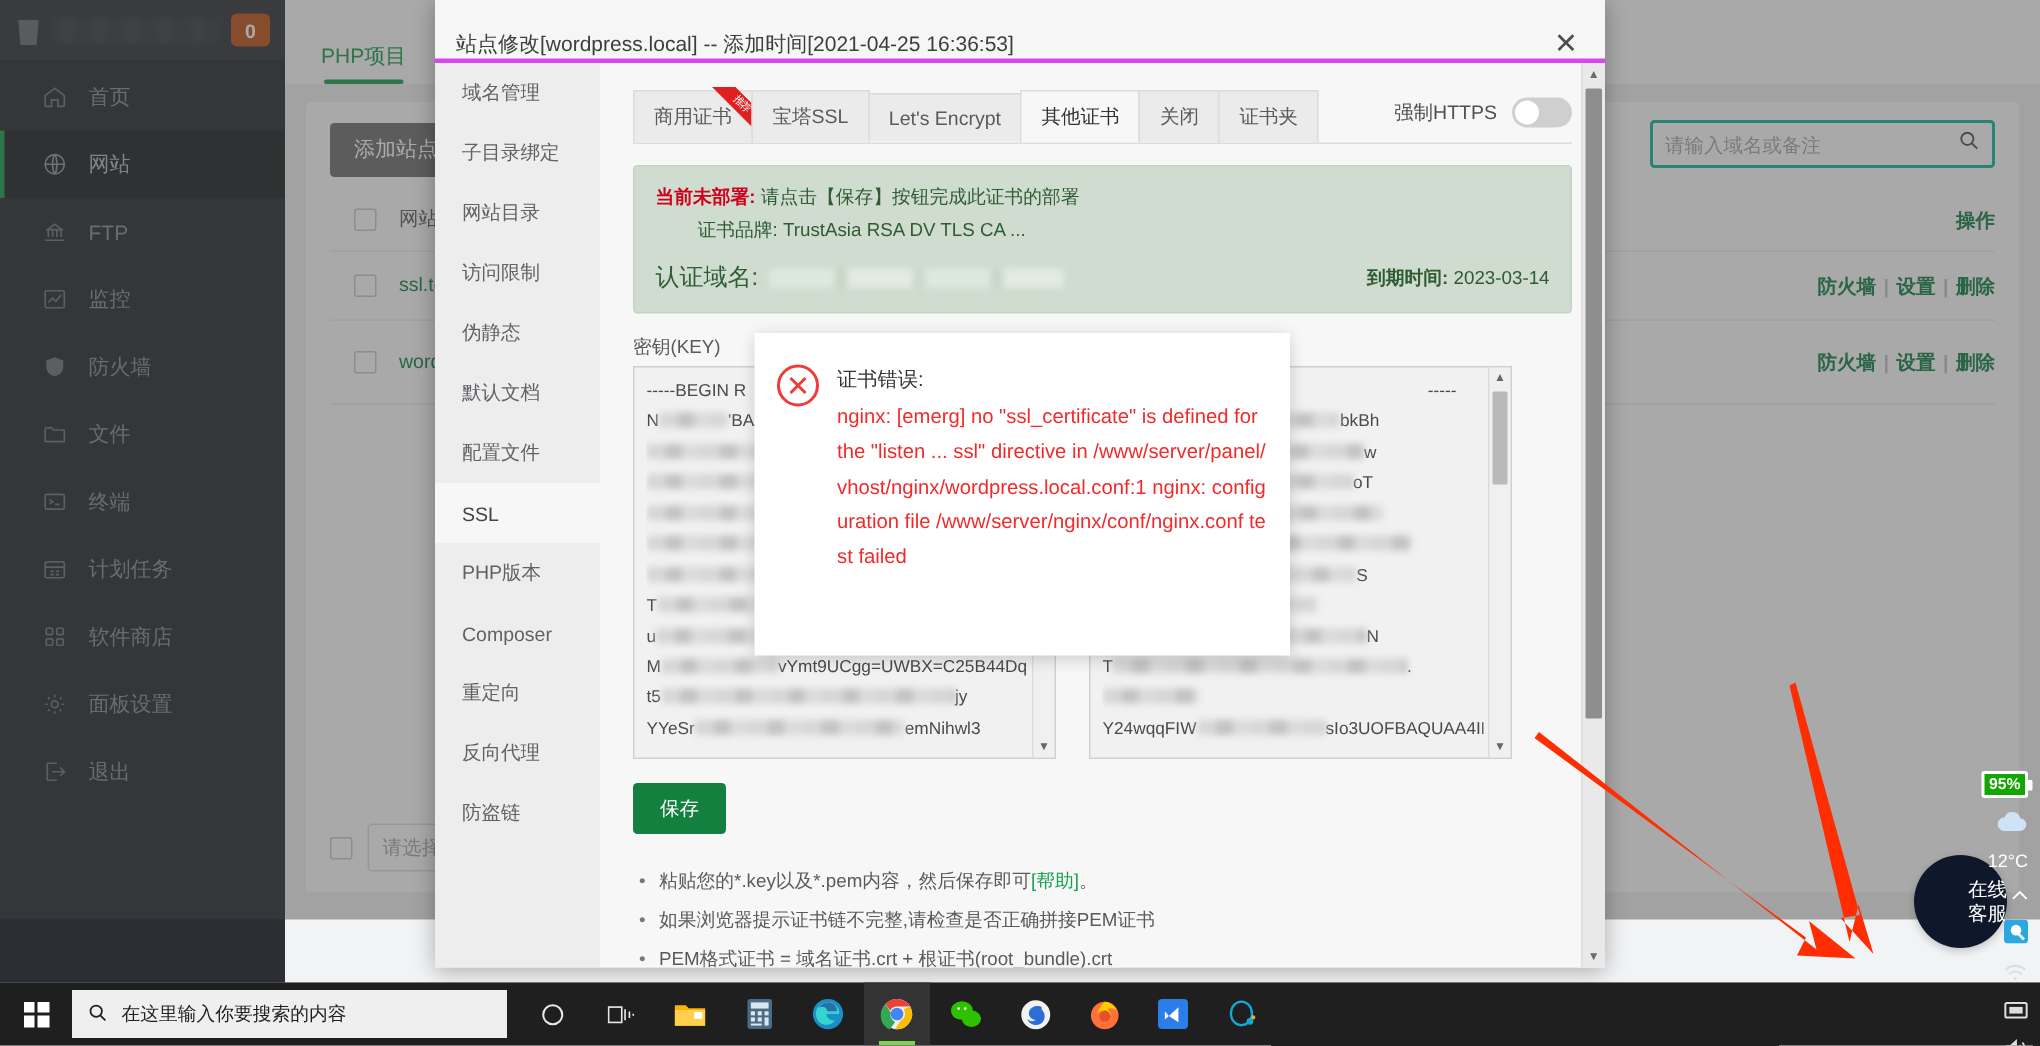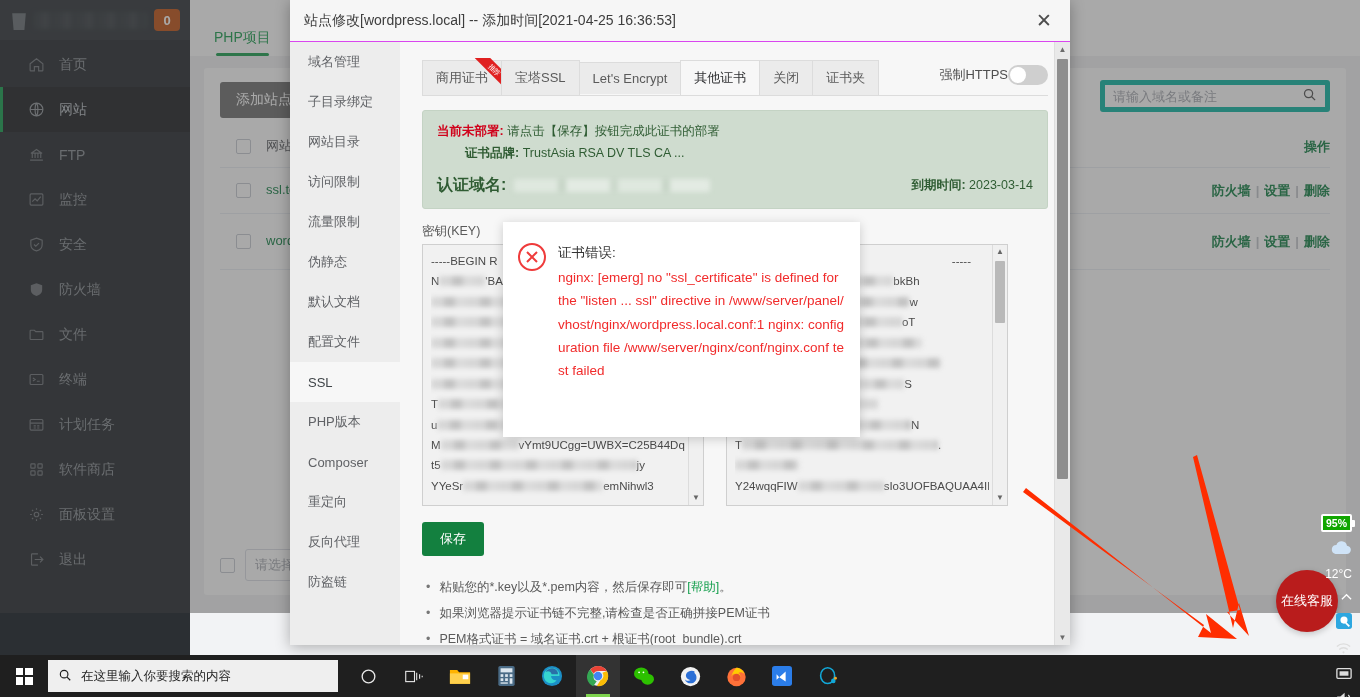--- a/index.html
+++ b/index.html
@@ -70,21 +70,21 @@
   .bt-green-btn {
     background: #737373; color: #fff; font-size: 14px; border-radius: 3px;
     padding: 9px 16px; border: none;
   }
   .bt-ghost-btn {
     border: 1px solid #dcdfe6; background: #fff; border-radius: 3px;
     padding: 9px 16px; font-size: 14px; color: #606266; min-width: 74px;
   }
   .bt-search {
     position: absolute; right: 16px; top: 12px; width: 230px; height: 32px;
-    border: 5px solid #14b8a6; border-radius: 3px; display: flex; align-items: center;
+    border: 2px solid #14b8a6; border-radius: 3px; display: flex; align-items: center;
     padding: 0 8px; background: #fff;
   }
   .bt-search input {
     border: none; outline: none; flex: 1; font-size: 13px; color: #606266;
     font-family: "Liberation Sans", sans-serif; background: transparent;
   }
   .bt-search input::placeholder { color: #a8abb2; }
 
   .bt-table { position: absolute; left: 16px; right: 16px; top: 58px; }
   .bt-tr { display: flex; align-items: center; border-bottom: 1px solid #ebeef5; font-size: 13px; }
@@ -117,22 +117,22 @@
   
   .dim { position: absolute; inset: 0 0 42px 0; background: rgba(64,64,64,.45); }
 
   
   .modal {
     position: absolute; left: 290px; top: 0; width: 780px; height: 645px;
     background: #f2f2f2; box-shadow: 0 2px 14px rgba(0,0,0,.3);
     display: flex; flex-direction: column;
   }
   .modal-head {
-    height: 42px; flex: none; background: #f6f6f6; border-bottom: 1px solid #d946ef;
-    display: flex; align-items: center; padding: 0 14px;
+    height: 42px; flex: none; background: #f6f6f6; border-bottom: 3px solid #d946ef;
+    display: flex; align-items: flex-end; padding: 0 14px;
   }
   .modal-title { font-size: 14px; color: #3d3d3d; flex: 1; }
   .modal-close { font-size: 19px; color: #4d4d4d; cursor: pointer; line-height: 1; padding: 0 4px; }
   .modal-body { flex: 1; display: flex; min-height: 0; position: relative; }
 
   .m-nav { width: 110px; flex: none; background: #ededed; overflow: hidden; }
   .m-nav-item {
     height: 40px; display: flex; align-items: center; padding-left: 18px;
     font-size: 13px; color: #606266; cursor: pointer;
   }
@@ -150,31 +150,31 @@
   .ribbon {
     position: absolute; top: -3px; right: -12px; width: 40px; height: 40px; overflow: hidden;
     pointer-events: none;
   }
   .ribbon i {
     position: absolute; display: block; width: 54px; text-align: center;
     transform: rotate(45deg); background: #e02020; color: #fff;
     font-size: 7px; font-style: normal; left: -6px; top: 6px; line-height: 11px;
     letter-spacing: -1px;
   }
-  .https-wrap { margin-left: auto; display: flex; align-items: center; padding-bottom: 6px; text-align: right; }
+  .https-wrap { margin-left: auto; display: flex; align-items: center; gap: 10px; padding-bottom: 6px; text-align: right; }
   .https-label { font-size: 13px; color: #4f4f4f; }
   .toggle { width: 40px; height: 20px; border-radius: 10px; background: #cfcfcf; position: relative; }
   .toggle::after { content:""; position:absolute; left:2px; top:2px; width:16px; height:16px; border-radius:50%; background:#fff; }
 
   .status-box {
     margin-top: 14px; background: #cfdccf; border: 1px solid #c4d3c4; border-radius: 3px;
     padding: 10px 14px 12px 14px;
   }
   .st-line { font-size: 12.5px; color: #2f5c33; line-height: 1.75; }
-  .st-key { color: #2f5c33; font-weight: bold; }
+  .st-key { color: #2f5c33; font-weight: normal; }
   .st-red { color: #d0021b; font-weight: bold; }
   .st-row2 { display: flex; align-items: center; margin-top: 10px; }
   .st-blur {
     display: inline-block; width: 196px; height: 13px; margin-left: 8px; border-radius: 2px;
     background: repeating-linear-gradient(90deg,#dfe8df 0 44px,#c7d5c7 44px 52px,#e3ebe3 52px 96px,#cbd8cb 96px 104px);
     filter: blur(2.4px);
   }
   .st-exp { margin-left: auto; font-size: 12.5px; color: #2f5c33; }
 
   .ta-labels { display: flex; margin-top: 14px; font-size: 12.5px; color: #595959; }
@@ -228,22 +228,22 @@
   .err-text { flex: 1; min-width: 0; }
   .err-title { font-size: 13.5px; color: #333; line-height: 1.65; margin-bottom: 2px; }
   .err-msg { font-size: 13.5px; color: #f12b2b; line-height: 1.72; word-break: break-all; }
 
   
   .arrows { position: absolute; inset: 0; pointer-events: none; z-index: 60; }
 
   
   .support {
     position: absolute; right: 22px; bottom: 65px; width: 62px; height: 62px;
-    border-radius: 50%; background: #b91c1c; color: #fff; font-size: 13px;
-    display: flex; flex-direction: row; align-items: center; justify-content: center;
+    border-radius: 50%; background: #0f172a; color: #fff; font-size: 13px;
+    display: flex; flex-direction: column; align-items: flex-end; justify-content: center;
     line-height: 1.25; z-index: 55; box-shadow: 0 2px 6px rgba(0,0,0,.2);
   }
 
   
   .taskbar {
     position: absolute; left: 0; right: 0; bottom: 0; height: 42px; background: #1f1f1f;
     display: flex; align-items: center; z-index: 70;
   }
   .start { width: 48px; height: 42px; display: flex; align-items: center; justify-content: center; }
   .win-logo { width: 17px; height: 17px; display: grid; grid-template-columns: 1fr 1fr; grid-template-rows: 1fr 1fr; gap: 2px; }
@@ -317,29 +317,20 @@
         <div class="bt-nav-item">
           <span class="nv-ico">
               <svg viewBox="0 0 24 24" fill="none" stroke="currentColor" stroke-width="1.6">
                 <rect x="3" y="4" width="18" height="16" rx="1.5"></rect>
                 <path d="M6 15l4-4 3 3 5-6"></path>
               </svg>
             </span>
           <span>监控</span>
         </div>
 
-        <div class="bt-nav-item">
-          <span class="nv-ico">
-              <svg viewBox="0 0 24 24" fill="none" stroke="currentColor" stroke-width="1.6">
-                <path d="M12 3l8 3v6c0 5-3.5 8-8 9-4.5-1-8-4-8-9V6z"></path>
-                <path d="M8.5 12l2.5 2.5 4.5-4.5"></path>
-              </svg>
-            </span>
-          <span>安全</span>
-        </div>
 
         <div class="bt-nav-item">
           <span class="nv-ico">
               <svg viewBox="0 0 24 24" fill="currentColor">
                 <path d="M12 3l8 3v6c0 5-3.5 8-8 9-4.5-1-8-4-8-9V6z"></path>
               </svg>
             </span>
           <span>防火墙</span>
         </div>
 
@@ -484,21 +475,20 @@
       <div class="modal-title">站点修改[wordpress.local] -- 添加时间[2021-04-25 16:36:53]</div>
       <div class="modal-close">✕</div>
     </div>
 
     <div class="modal-body">
       <div class="m-nav">
         <div class="m-nav-item">域名管理</div>
         <div class="m-nav-item">子目录绑定</div>
         <div class="m-nav-item">网站目录</div>
         <div class="m-nav-item">访问限制</div>
-        <div class="m-nav-item">流量限制</div>
         <div class="m-nav-item">伪静态</div>
         <div class="m-nav-item">默认文档</div>
         <div class="m-nav-item">配置文件</div>
         <div class="m-nav-item active">SSL</div>
         <div class="m-nav-item">PHP版本</div>
         <div class="m-nav-item">Composer</div>
         <div class="m-nav-item">重定向</div>
         <div class="m-nav-item">反向代理</div>
         <div class="m-nav-item">防盗链</div>
       </div>

